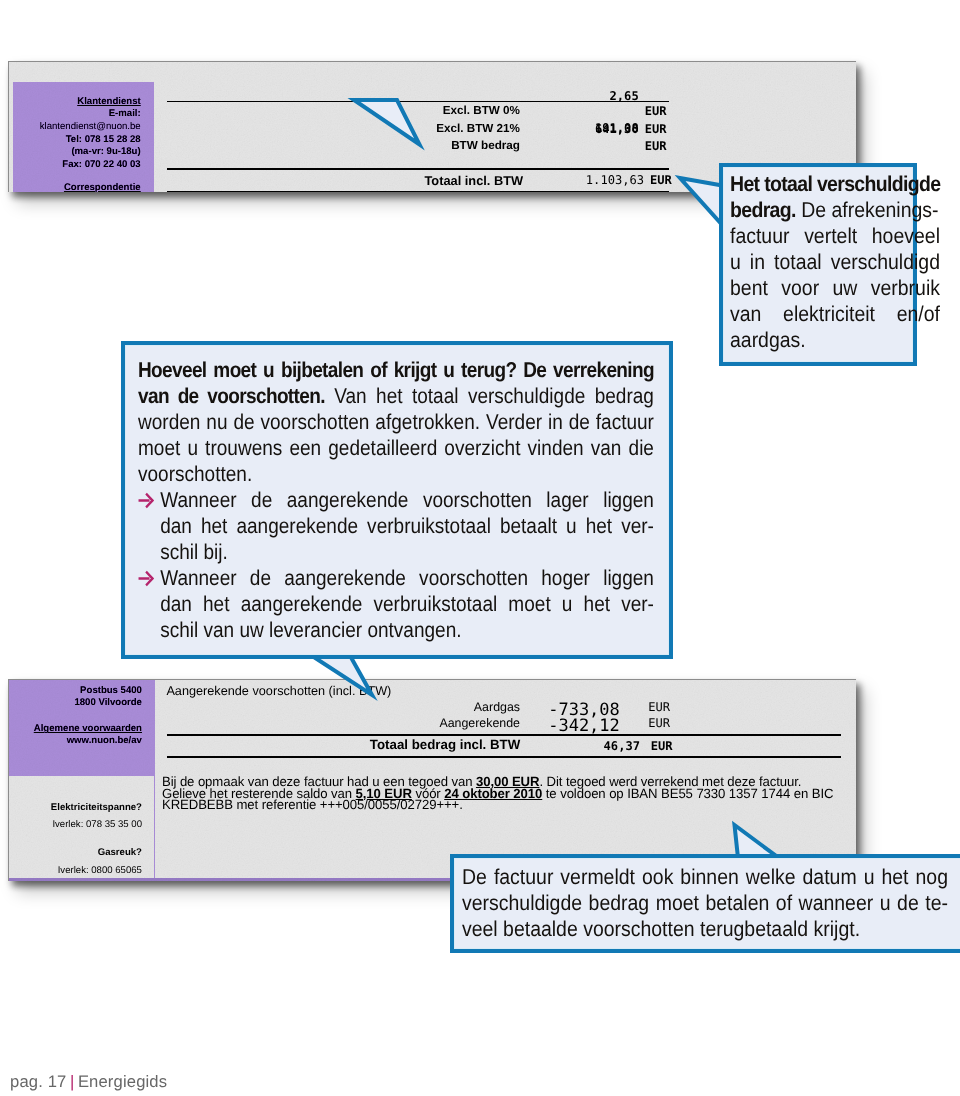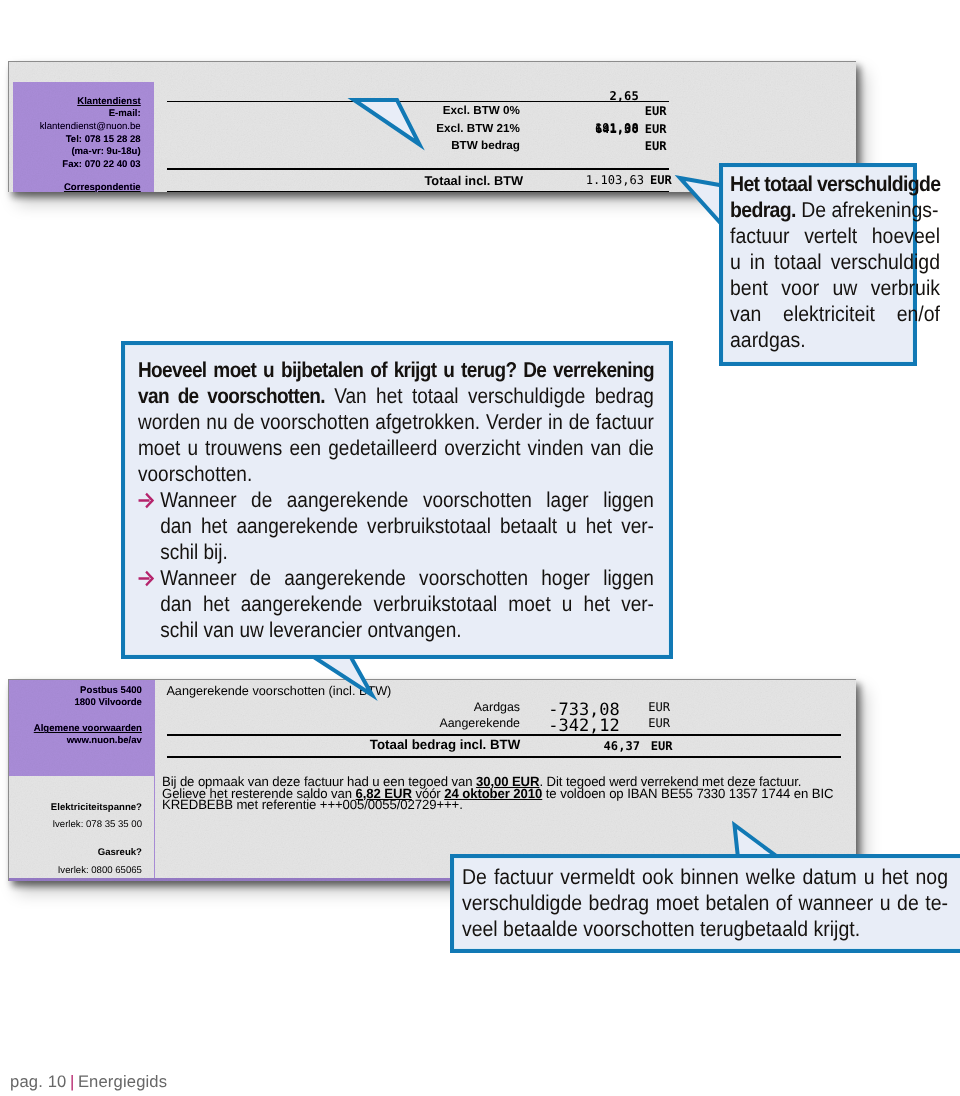--- a/index.html
+++ b/index.html
@@ -168,21 +168,21 @@
       <div class="sc-txt row2a" style="top:37.4px;">-342,12</div>
       <div class="sc-txt row2u" style="top:37.4px;">EUR</div>
 
       <div class="scanline" style="left:159.4px;top:55.4px;width:674px;height:1.9px"></div>
       <div class="sc-txt" style="left:312px;top:57.8px;width:200.3px;text-align:right;font-size:13.3px;font-weight:700">Totaal bedrag incl. BTW</div>
       <div class="sc-txt" style="left:532px;top:59.5px;width:100px;text-align:right;font-size:12.1px;font-weight:700;font-family:'DejaVu Sans Mono',monospace">46,37</div>
       <div class="sc-txt" style="left:642.7px;top:59.5px;font-size:12.1px;font-weight:700;font-family:'DejaVu Sans Mono',monospace">EUR</div>
       <div class="scanline" style="left:159.4px;top:77px;width:674px;height:1.9px"></div>
 
       <div class="sc-txt note" style="top:95px;">Bij de opmaak van deze factuur had u een tegoed van <u>30,00 EUR</u>. Dit tegoed werd verrekend met deze factuur.</div>
-      <div class="sc-txt note" style="top:106.5px;">Gelieve het resterende saldo van <u>6,82 EUR</u> vóór <u>24 oktober 2010</u> te voldoen op IBAN BE55 7330 1357 1744 en BIC</div>
+      <div class="sc-txt note" style="top:106.5px;">Gelieve het resterende saldo van <u>5,10 EUR</u> vóór <u>24 oktober 2010</u> te voldoen op IBAN BE55 7330 1357 1744 en BIC</div>
       <div class="sc-txt note" style="top:118px;">KREDBEBB met referentie +++005/0055/02729+++.</div>
     </div>
   </div>
 
   <svg class="tail" id="tail1" width="960" height="1096" viewBox="0 0 960 1096">
     <polygon points="354,100 397,100 419.5,144.5" fill="#e8edf7" stroke="#1179b5" stroke-width="4" stroke-linejoin="miter" stroke-miterlimit="10"></polygon>
   </svg>
 
   <svg class="tail" id="tail2" width="960" height="1096" viewBox="0 0 960 1096">
     <polygon points="725,186 725,228 680,178" fill="#e8edf7" stroke="#1179b5" stroke-width="4" stroke-linejoin="miter" stroke-miterlimit="10"></polygon>
@@ -244,16 +244,16 @@
   <div class="callout" id="co4">
     <div class="body"></div>
     <div class="txt" id="co4-txt">
         <div class="ln just"><span>De factuur vermeldt ook binnen welke datum u het nog</span></div>
         <div class="ln just"><span>verschuldigde bedrag moet betalen of wanneer u de te-</span></div>
         <div class="ln"><span>veel betaalde voorschotten terugbetaald krijgt.</span></div>
       </div>
   </div>
 
   <div class="footer" id="footer">
-    <span>pag. 10</span><span class="sep">|</span><span>Energiegids</span>
+    <span>pag. 17</span><span class="sep">|</span><span>Energiegids</span>
   </div>
 
 </div>
 
 </body></html>

